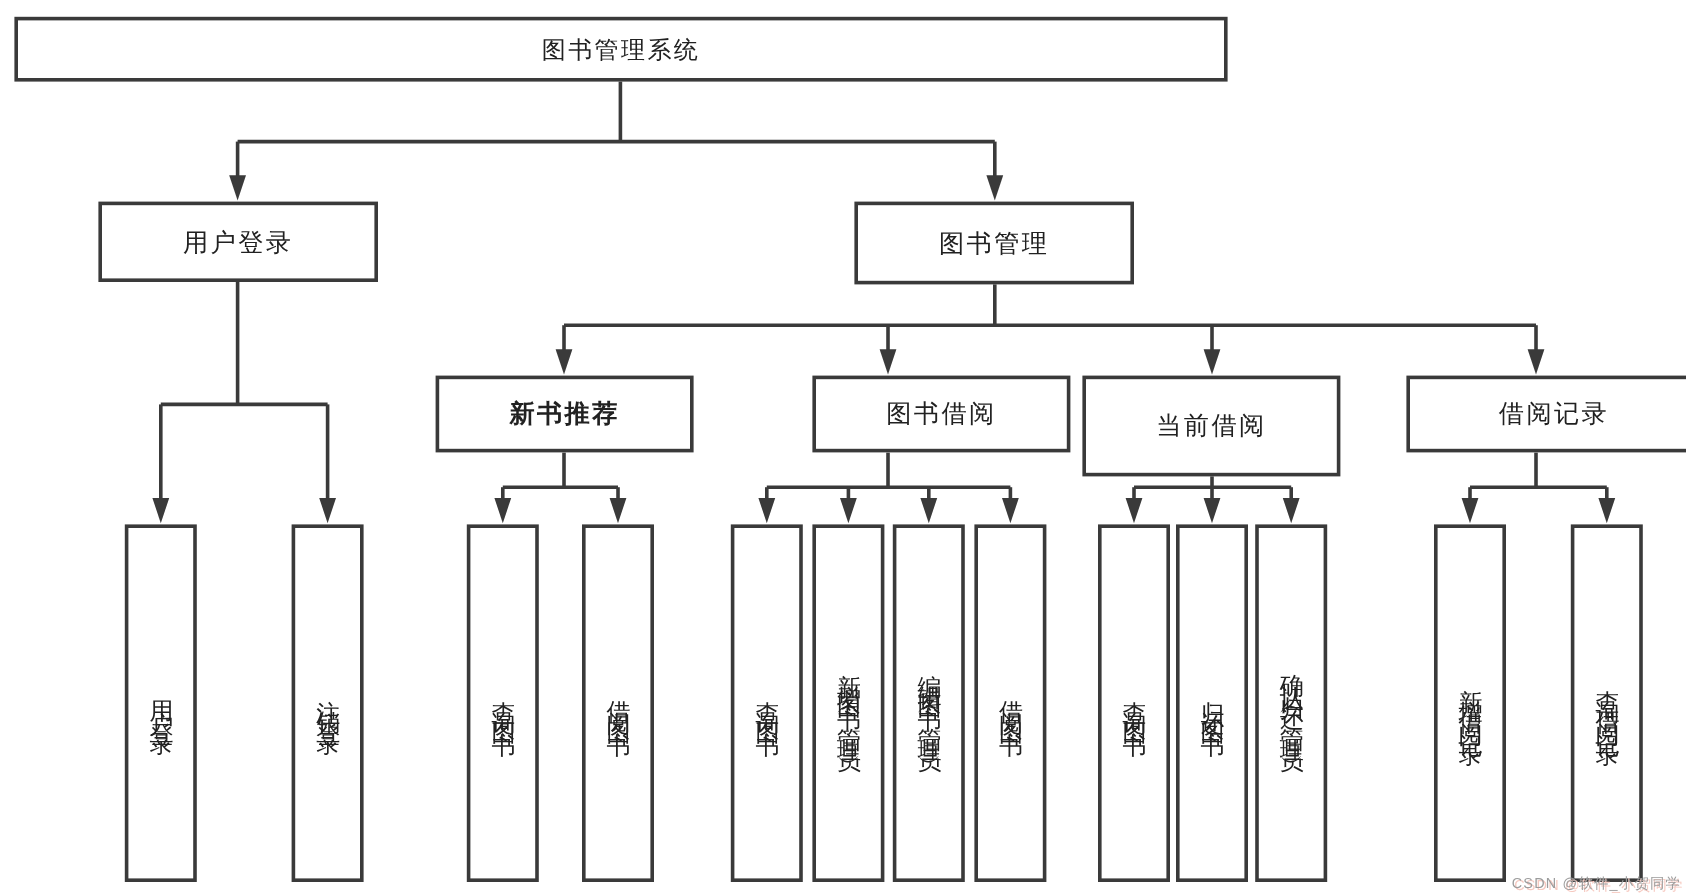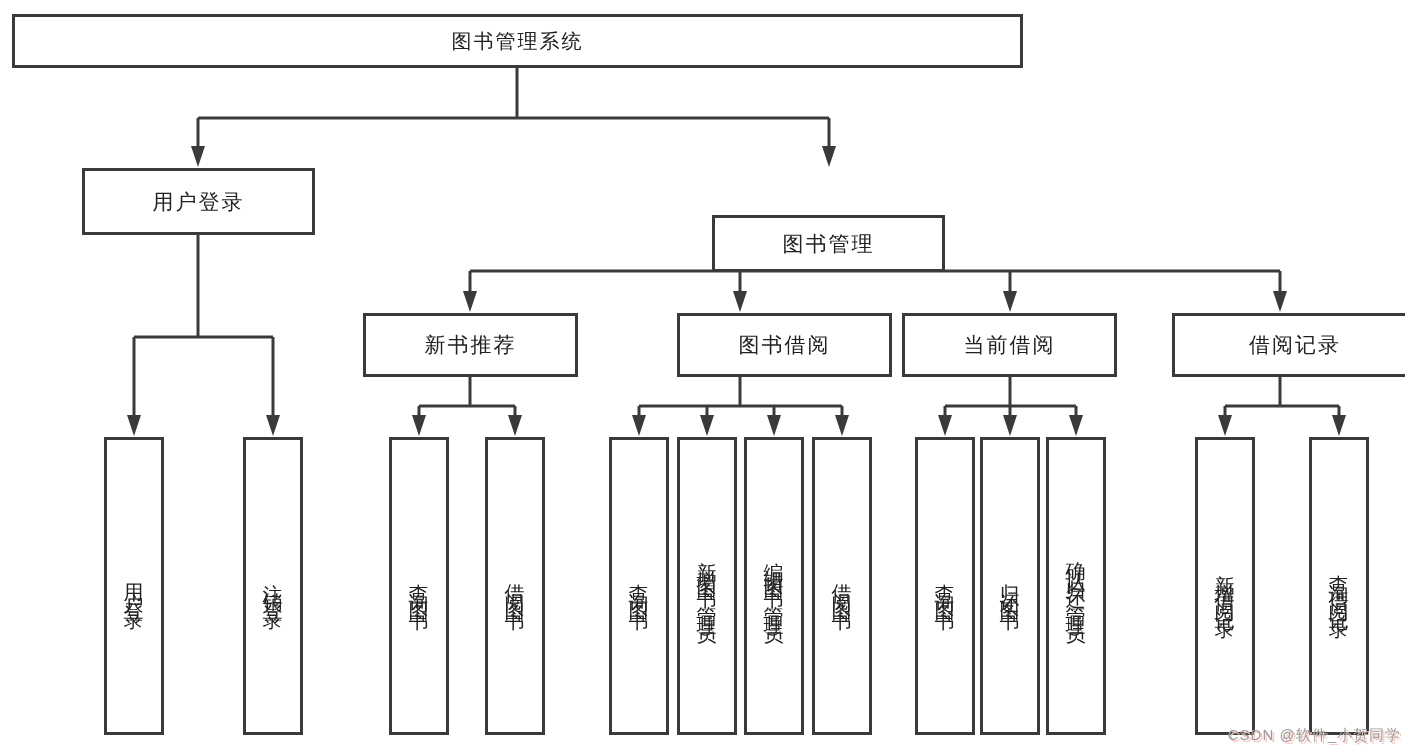--- a/index.html
+++ b/index.html
@@ -33,21 +33,21 @@
     writing-mode: vertical-rl;
     text-orientation: mixed;
     font-size: 20px;
     letter-spacing: 9px;
     line-height: 1;
   }
   .watermark {
     position: absolute;
     right: 4px;
     bottom: 2px;
-    font-size: 15px;
+    font-size: 12px;
     color: #9c9c9c;
     letter-spacing: 1px;
     text-shadow: 2px 2px 0 #f6c9c0;
     white-space: nowrap;
     pointer-events: none;
     text-align: center;
   }
 </style>
 </head>
 <body>
@@ -116,25 +116,25 @@
       <polygon points="1003,415 1017,415 1010,436"></polygon>
       <polygon points="1069,415 1083,415 1076,436"></polygon>
       <polygon points="1218,415 1232,415 1225,436"></polygon>
       <polygon points="1332,415 1346,415 1339,436"></polygon>
     </g>
   </svg>
 
   <div class="node root" style="left:12px; top:14px; width:1011px; height:54px;">图书管理系统</div>
 
   <div class="node" style="left:82px; top:168px; width:233px; height:67px;">用户登录</div>
-  <div class="node" style="left:712px; top:168px; width:233px; height:57px;margin-top:47px;">图书管理</div>
+  <div class="node" style="left:712px; top:168px; width:233px; height:69px;">图书管理</div>
 
-  <div class="node" style="left:363px; top:313px; width:215px; height:64px;">新书推荐</div>
+  <div class="node" style="left:363px; top:313px; width:215px; height:64px;font-weight:bold;">新书推荐</div>
   <div class="node" style="left:633px; top:313px; width:215px; height:64px;margin-left:44px;">图书借阅</div>
-  <div class="node" style="left:902px; top:313px; width:215px; height:64px;">当前借阅</div>
+  <div class="node" style="left:902px; top:313px; width:215px; height:84px;">当前借阅</div>
   <div class="node" style="left:1172px; top:313px; width:246px; height:64px;">借阅记录</div>
 
   <div class="node leaf" style="left:104px; top:437px; width:60px; height:298px;">用户登录</div>
   <div class="node leaf" style="left:243px; top:437px; width:60px; height:298px;">注销登录</div>
 
   <div class="node leaf" style="left:389px; top:437px; width:60px; height:298px;">查询图书</div>
   <div class="node leaf" style="left:485px; top:437px; width:60px; height:298px;">借阅图书</div>
 
   <div class="node leaf" style="left:609px; top:437px; width:60px; height:298px;">查询图书</div>
   <div class="node leaf" style="left:677px; top:437px; width:60px; height:298px;">新增图书（管理员）</div>

